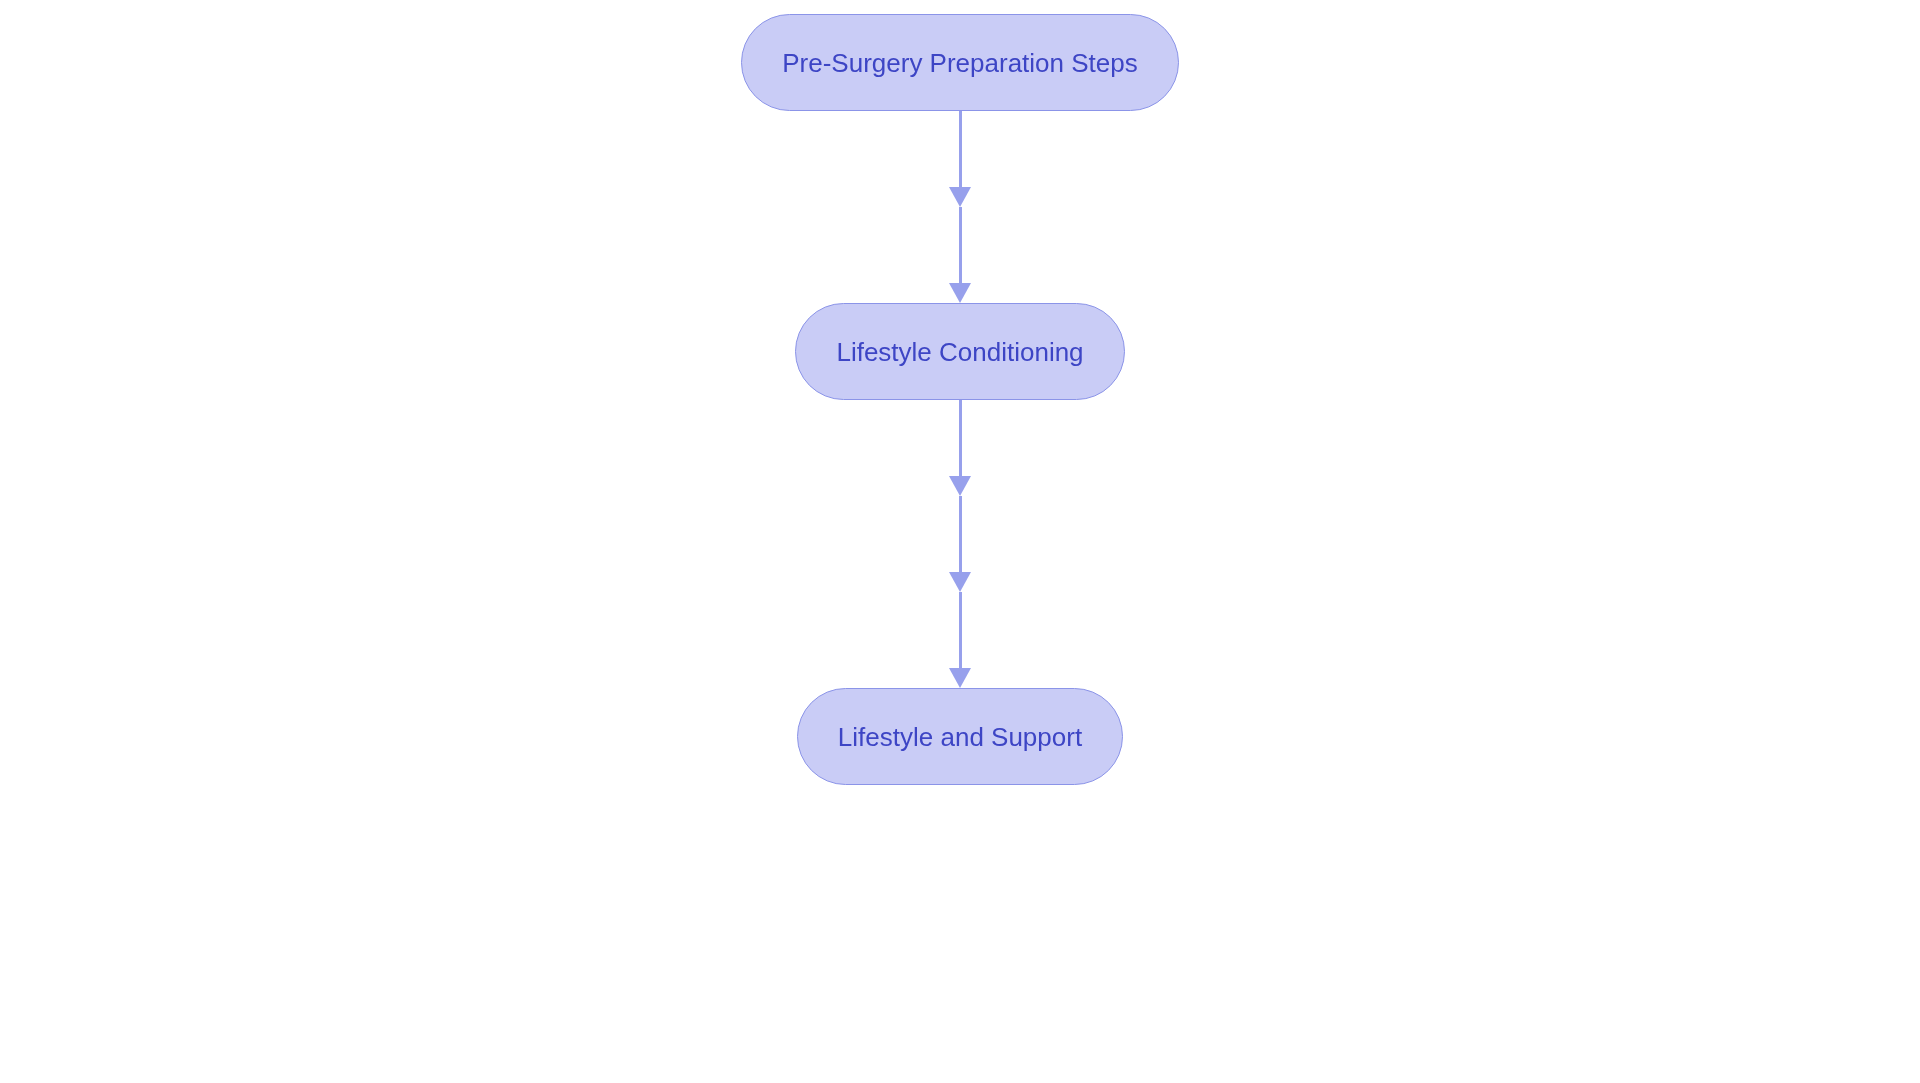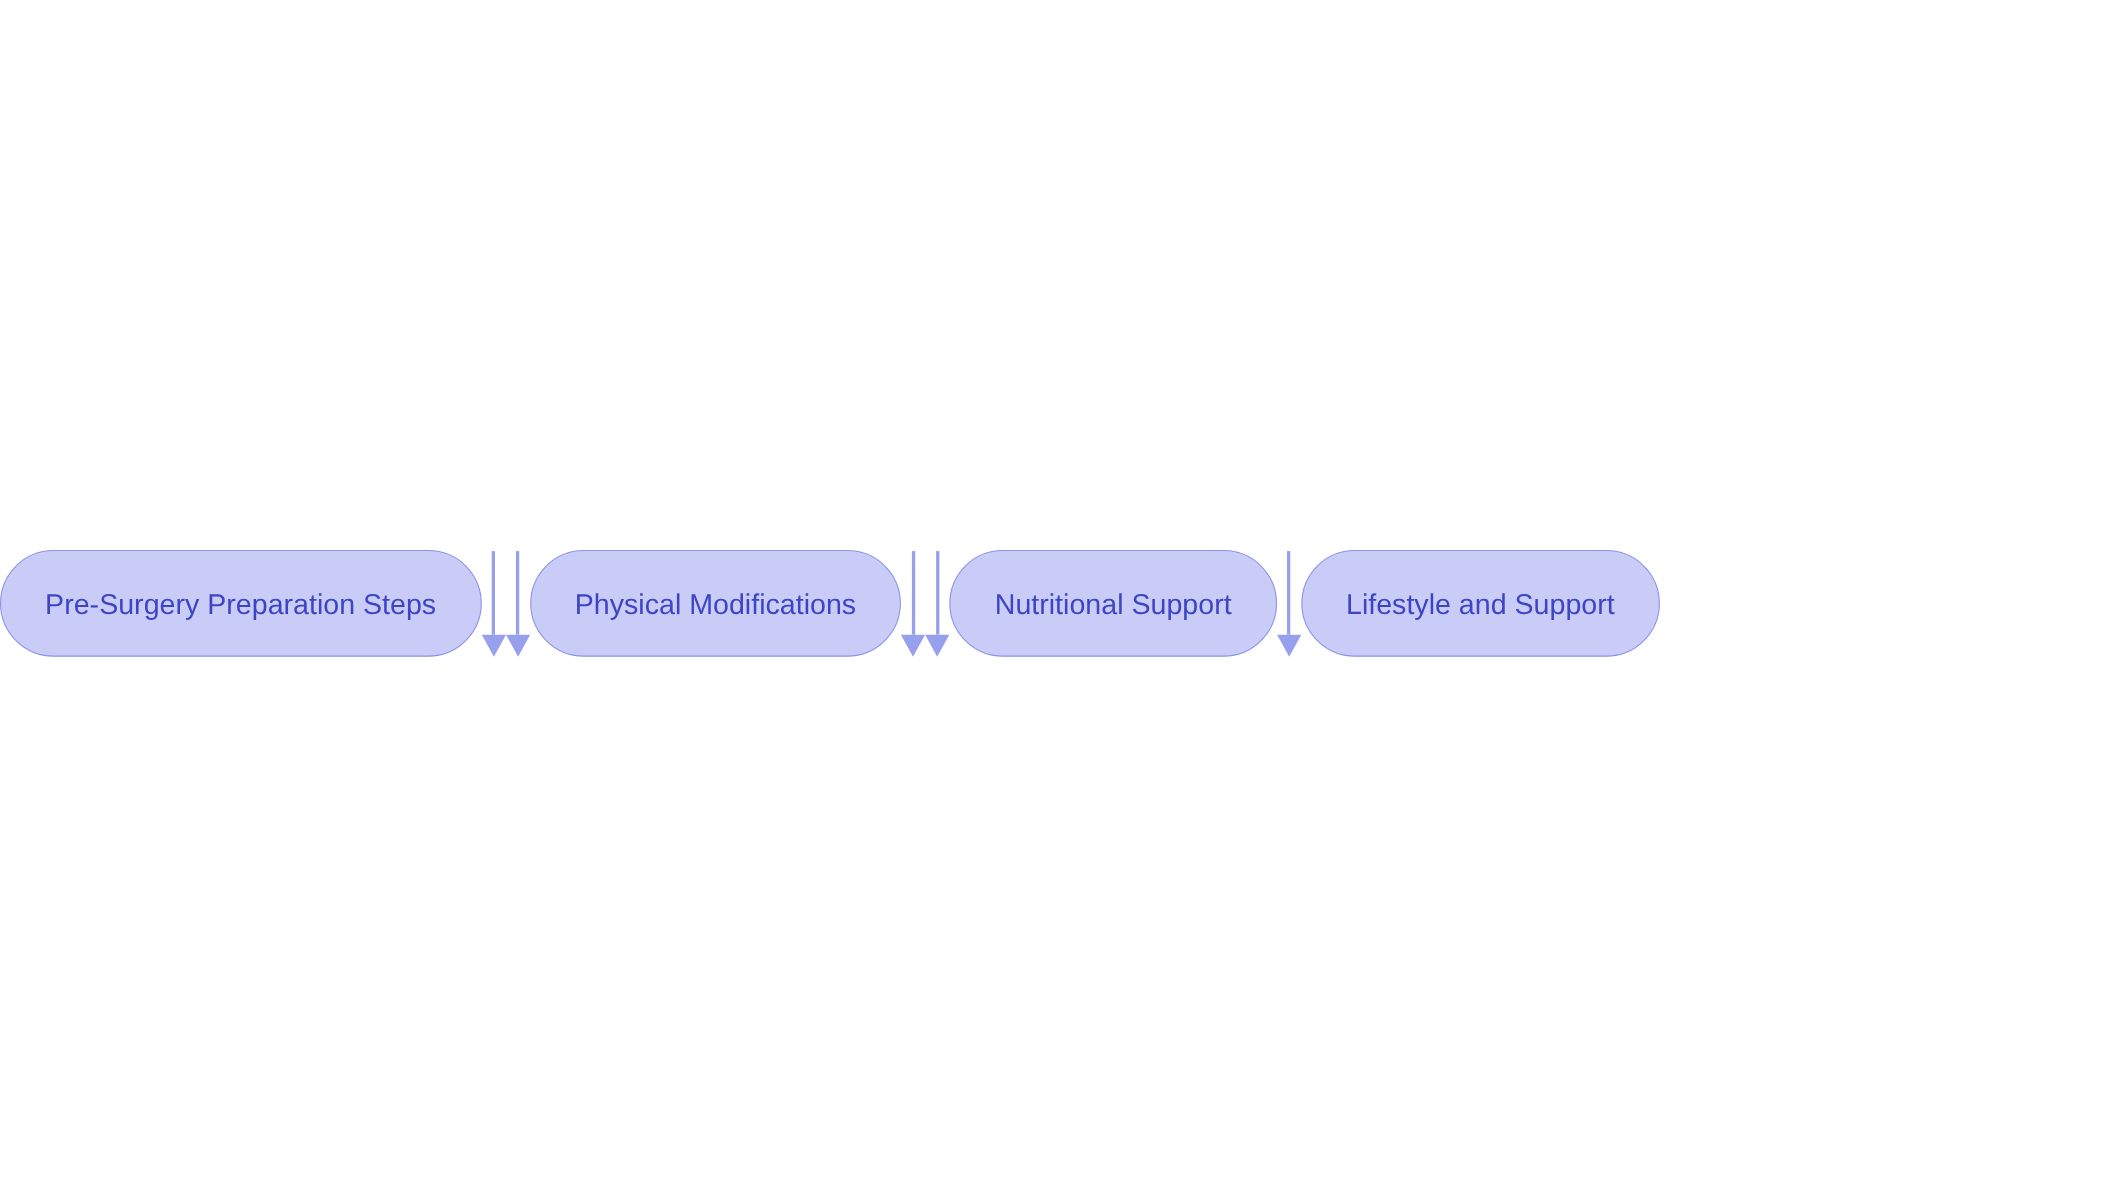--- a/index.html
+++ b/index.html
@@ -15,20 +15,21 @@
     height: 1083px;
     background: var(--canvas-bg);
     font-family: "Liberation Sans", "DejaVu Sans", sans-serif;
     overflow: hidden;
   }
   .canvas {
     width: 1920px;
     height: 1083px;
     padding-top: 14px;
     display: flex;
+    flex-direction: column;
     align-items: center;
   }
   .flow-node {
     height: 97px;
     padding: 0 40px;
     min-width: 280px;
     border: 1.5px solid var(--node-border);
     border-radius: 50px;
     background: var(--node-fill);
     color: var(--node-text);
@@ -69,34 +70,33 @@
     <div class="arrow-line"></div>
     <div class="arrow-head"></div>
   </div>
 
 
   <div class="flow-arrow">
     <div class="arrow-line"></div>
     <div class="arrow-head"></div>
   </div>
 
-  <div class="flow-node">Physical Modifications</div>
+  <div class="flow-node">Lifestyle Conditioning</div>
 
   <div class="flow-arrow">
     <div class="arrow-line"></div>
     <div class="arrow-head"></div>
   </div>
 
 
   <div class="flow-arrow">
     <div class="arrow-line"></div>
     <div class="arrow-head"></div>
   </div>
 
-  <div class="flow-node">Nutritional Support</div>
 
   <div class="flow-arrow">
     <div class="arrow-line"></div>
     <div class="arrow-head"></div>
   </div>
 
   <div class="flow-node">Lifestyle and Support</div>
 
 </div>
 

